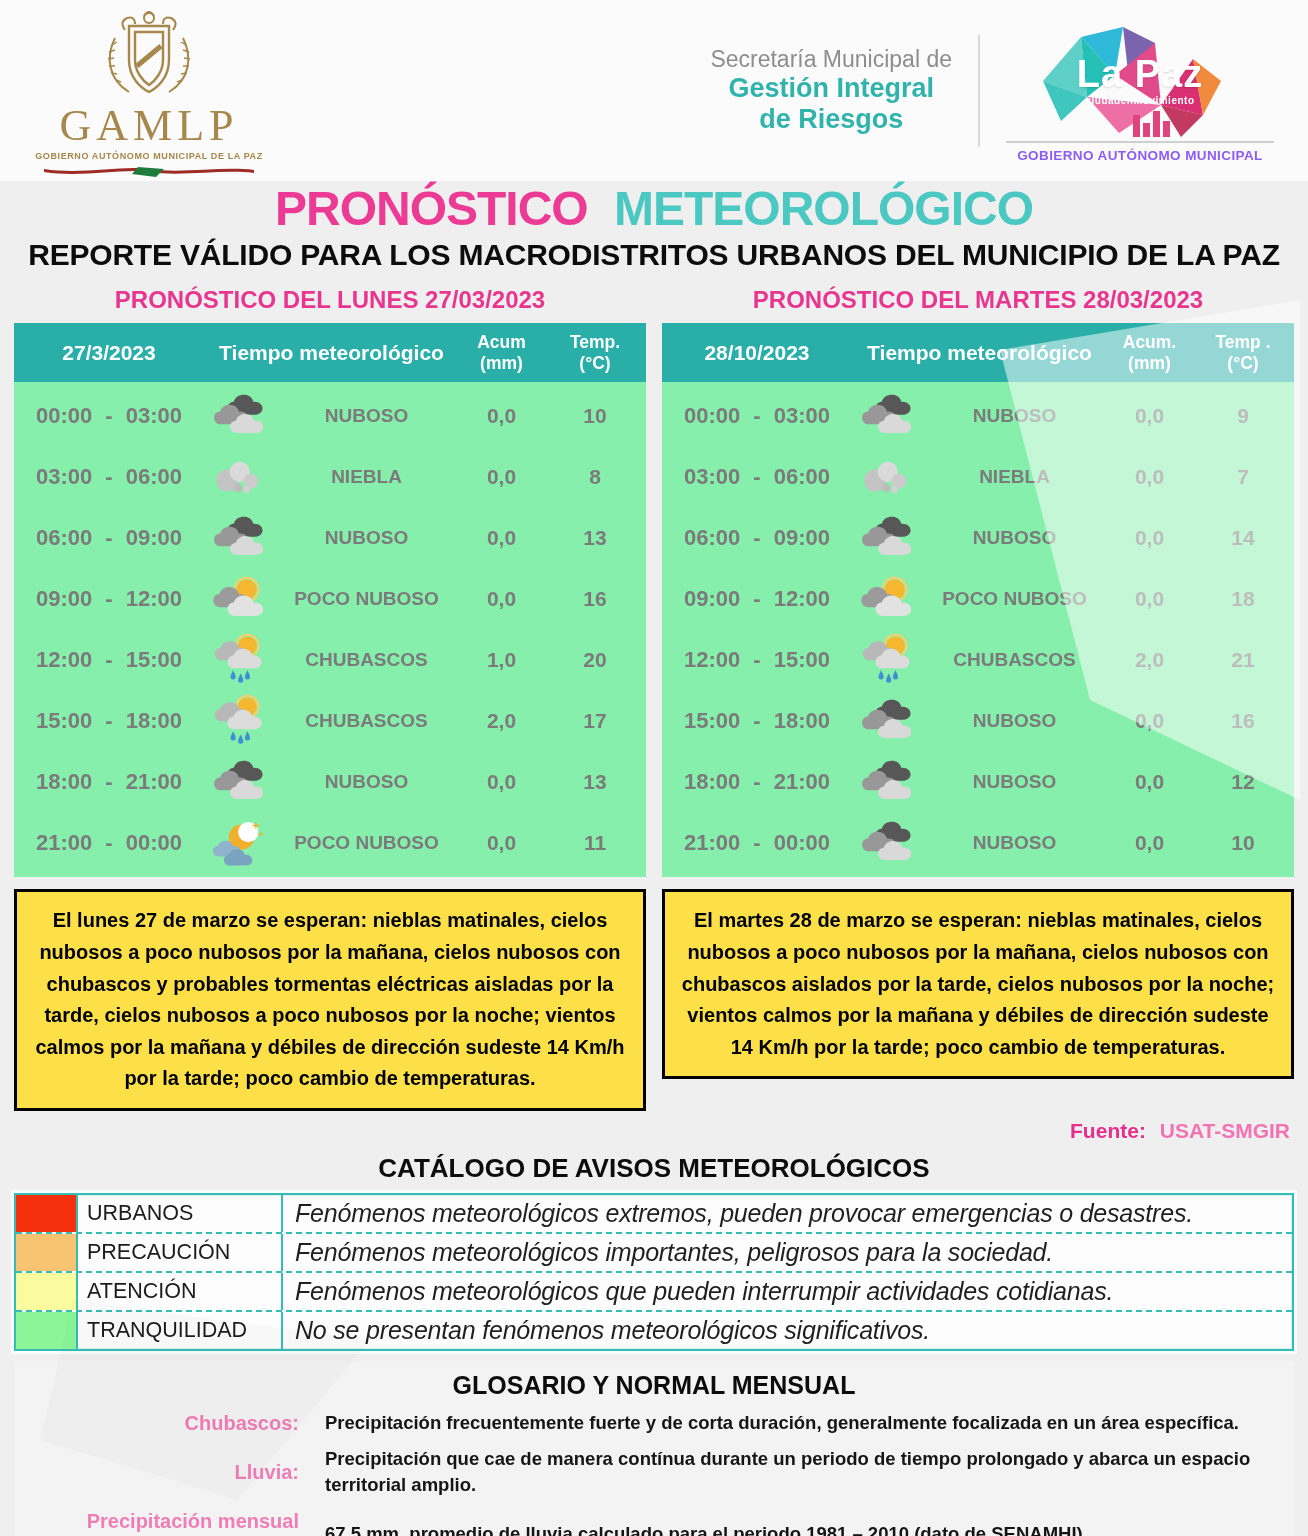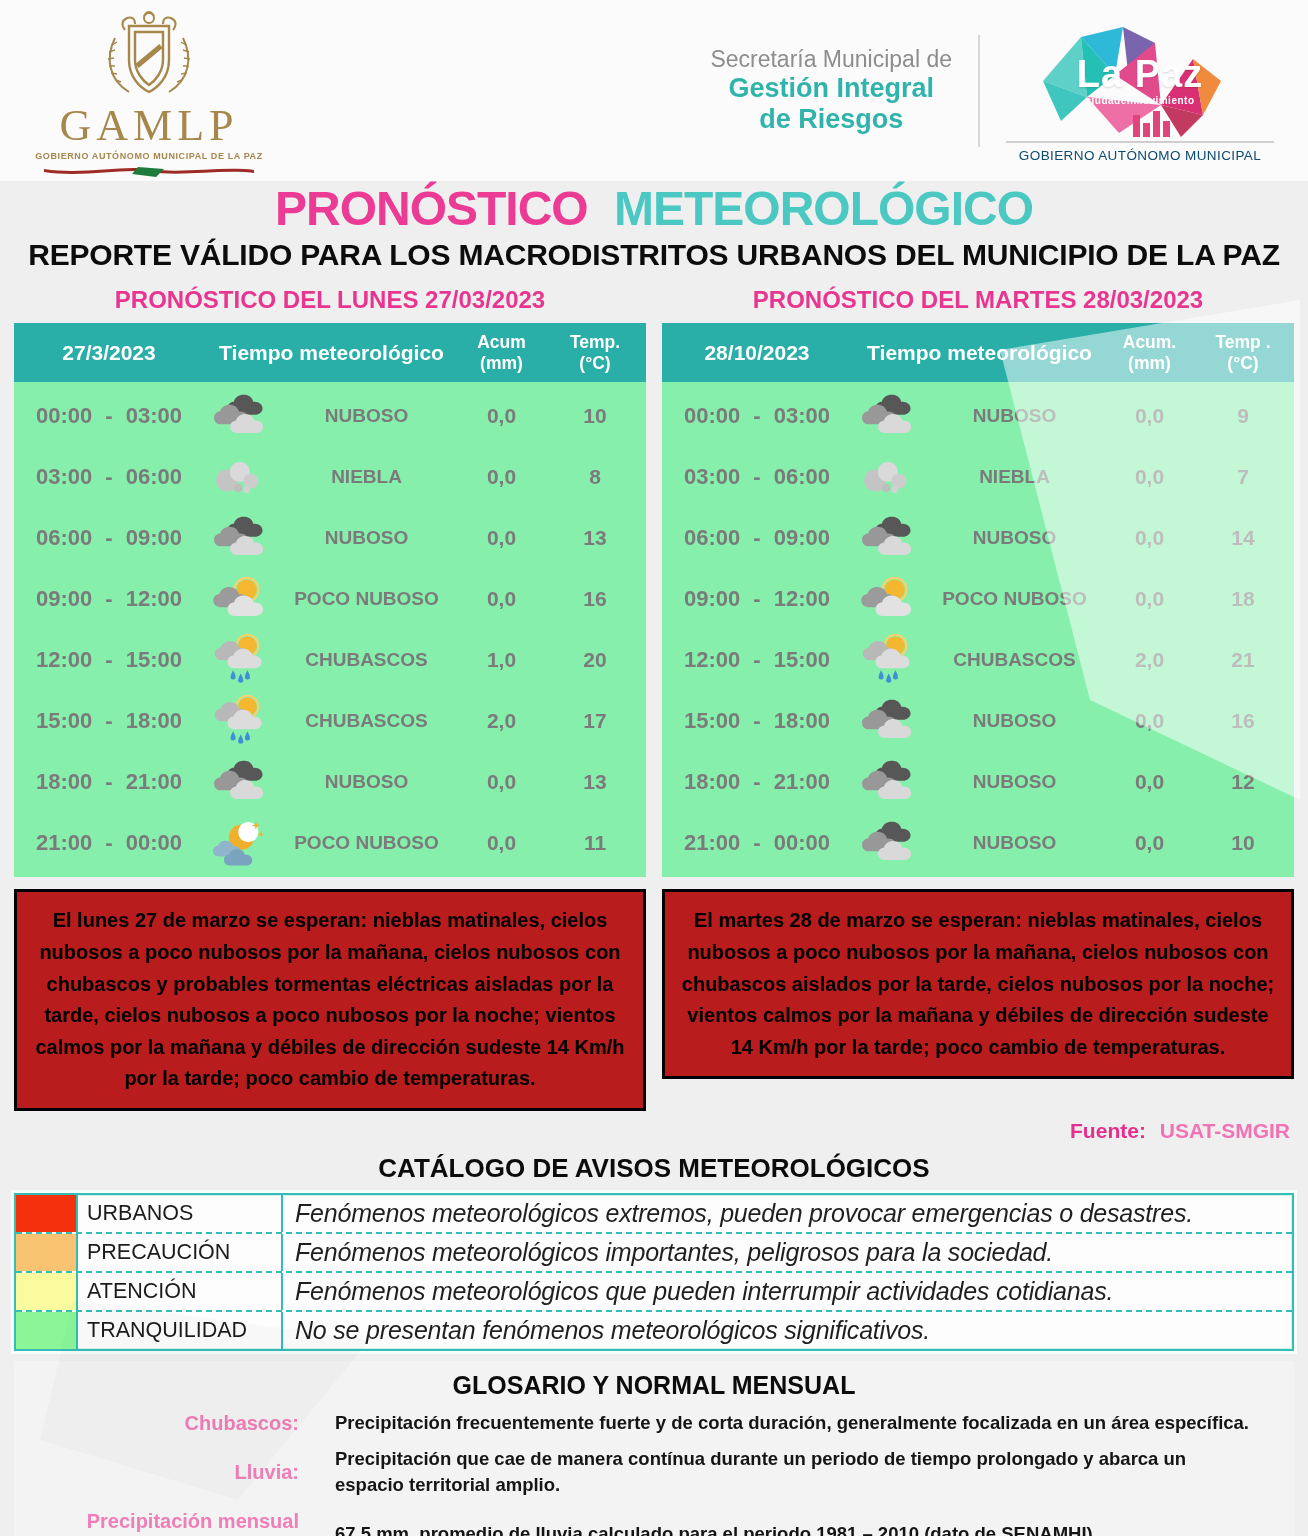--- a/index.html
+++ b/index.html
@@ -23,21 +23,21 @@
   .gamlp-ribbon{display:block;margin:2px auto 0;}
   .header-right{margin-left:auto;display:flex;align-items:center;gap:26px;}
   .secretaria{text-align:center;line-height:1.15;}
   .sec-line1{color:#8d8d8d;font-size:23px;}
   .sec-line2,.sec-line3{color:#2fb3ab;font-weight:bold;font-size:27px;}
   .vdivider{width:2px;height:112px;background:#d8d8d8;}
   .lapaz{width:268px;text-align:center;position:relative;}
   .lapaz-logo-wrap{position:relative;width:230px;height:122px;margin:0 auto;}
   .lapaz-name{position:absolute;left:0;top:34px;width:100%;text-align:center;color:#fff;font-weight:bold;font-size:38px;letter-spacing:1px;text-shadow:0 1px 2px rgba(0,0,0,.15);}
   .lapaz-tag{position:absolute;left:0;top:76px;width:100%;text-align:center;color:#fff;font-weight:bold;font-size:10px;letter-spacing:.5px;}
-  .lapaz-sub{border-top:2px solid #cfcfcf;padding-top:5px;color:#0c4a6e;font-weight:normal;font-size:13.5px;letter-spacing:.4px;}
+  .lapaz-sub{border-top:2px solid #cfcfcf;padding-top:5px;color:#8b5cf6;font-weight:bold;font-size:13.5px;letter-spacing:.4px;}
 
   
   .main-title{text-align:center;font-size:48px;font-weight:bold;letter-spacing:-1px;margin-top:3px;line-height:1.05;}
   .tw1{color:#ec3b95;}
   .tw2{color:#4bc8c2;margin-left:14px;}
   .report-subtitle{text-align:center;font-size:30px;font-weight:bold;color:#0c0c0c;margin-top:4px;letter-spacing:-.2px;}
 
   
   .columns{display:grid;grid-template-columns:1fr 1fr;gap:16px;padding:6px 14px 0;box-sizing:border-box;}
   .panel-title{color:#e8358f;font-weight:bold;font-size:24px;text-align:center;margin:8px 0 9px;}
@@ -46,38 +46,38 @@
   .fhead .hdate{font-size:21px;}
   .fhead .hweather{font-size:21px;}
   .fhead .h2l{font-size:17.5px;line-height:1.2;}
   .frows{padding:3px 0 4px;}
   .frow{display:grid;grid-template-columns:190px 70px 185px 85px 102px;height:61px;align-items:center;}
   .cell.time{display:flex;justify-content:center;gap:13px;color:#7b7b7b;font-weight:bold;font-size:22px;}
   .cell.icon{display:flex;justify-content:center;}
   .wicon{width:54px;height:54px;}
   .cell.desc{text-align:center;color:#7b7b7b;font-weight:bold;font-size:19px;}
   .cell.num{text-align:center;color:#7b7b7b;font-weight:bold;font-size:21px;}
-  .summary-box{background:#b91c1c;border:3px solid #000;padding:13px 14px;font-weight:bold;font-size:20px;text-align:center;line-height:1.58;color:#000;margin-top:12px;}
+  .summary-box{background:#fde047;border:3px solid #000;padding:13px 14px;font-weight:bold;font-size:20px;text-align:center;line-height:1.58;color:#000;margin-top:12px;}
   .fuente-row{text-align:right;padding:8px 18px 2px;font-size:21px;font-weight:bold;position:relative;}
   .fuente-label{color:#e72e8c;}
   .fuente-value{color:#f272b4;margin-left:8px;}
 
   
   .catalog-title{text-align:center;font-weight:bold;font-size:26px;color:#0c0c0c;margin:8px 0 9px;}
   .catalog-table{margin:0 14px;border:2px solid #34bdb6;box-shadow:0 0 0 3px #f7fdfd, inset 0 0 0 1px #d7f1ef;background:#fdfdfd;}
   .crow{display:grid;grid-template-columns:62px 205px 1fr;border-bottom:2px dashed #34bdb6;height:37px;align-items:stretch;}
   .crow:last-child{border-bottom:none;}
   .cswatch{border-right:2px solid #34bdb6;}
   .clevel{border-right:2px solid #34bdb6;display:flex;align-items:center;padding-left:9px;font-size:21.5px;color:#1c1c1c;}
   .cdesc{display:flex;align-items:center;padding-left:12px;font-style:italic;font-size:25px;color:#1f1f1f;letter-spacing:-.2px;}
 
   
   .glossary{margin:10px 14px 0;background:#f3f3f3;padding:10px 0 12px;position:relative;}
   .glossary-title{text-align:center;font-weight:bold;font-size:25px;color:#0c0c0c;margin-bottom:6px;}
-  .grow{display:grid;grid-template-columns:285px 1fr;gap:36px;margin:10px 0;align-items:center;}
+  .grow{display:grid;grid-template-columns:285px 1fr;gap:26px;margin:10px 0;align-items:center;}
   .gterm{text-align:right;color:#f07eb6;font-weight:bold;font-size:20px;line-height:1.3;}
   .gdef{color:#151515;font-weight:bold;font-size:18.5px;line-height:1.4;padding-right:36px;}
 </style>
 </head>
 <body>
 
 <svg width="0" height="0" style="position:absolute" aria-hidden="true">
   <defs>
     <path id="cloud-shape" d="M14 36 C6 36 2 31 2 25 C2 19 7 15 12 15 C14 7 22 3 30 4 C38 5 42 10 43 15 C52 14 58 19 58 26 C58 32 52 36 46 36 Z"></path>
     <symbol id="icon-nuboso" viewBox="0 0 64 64">

